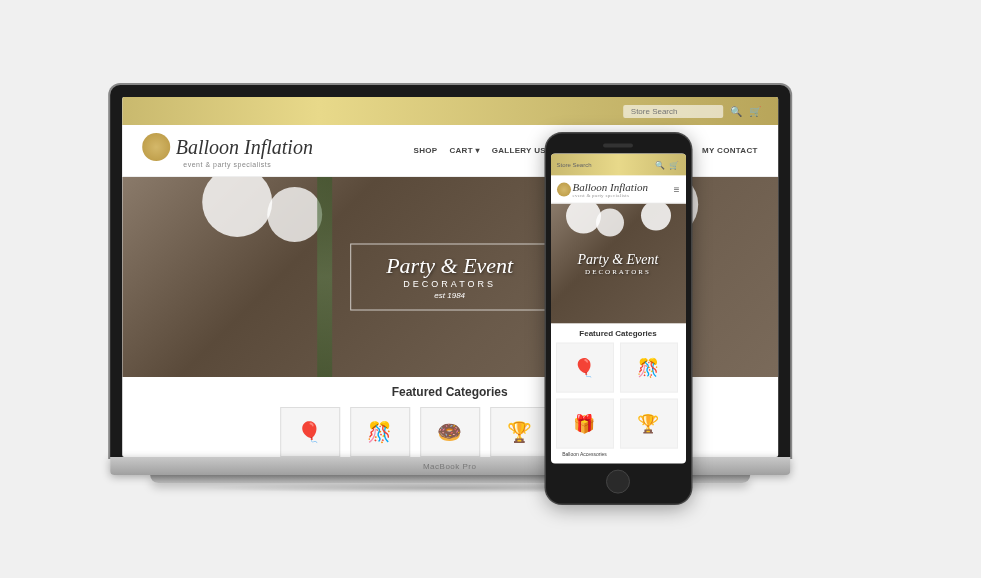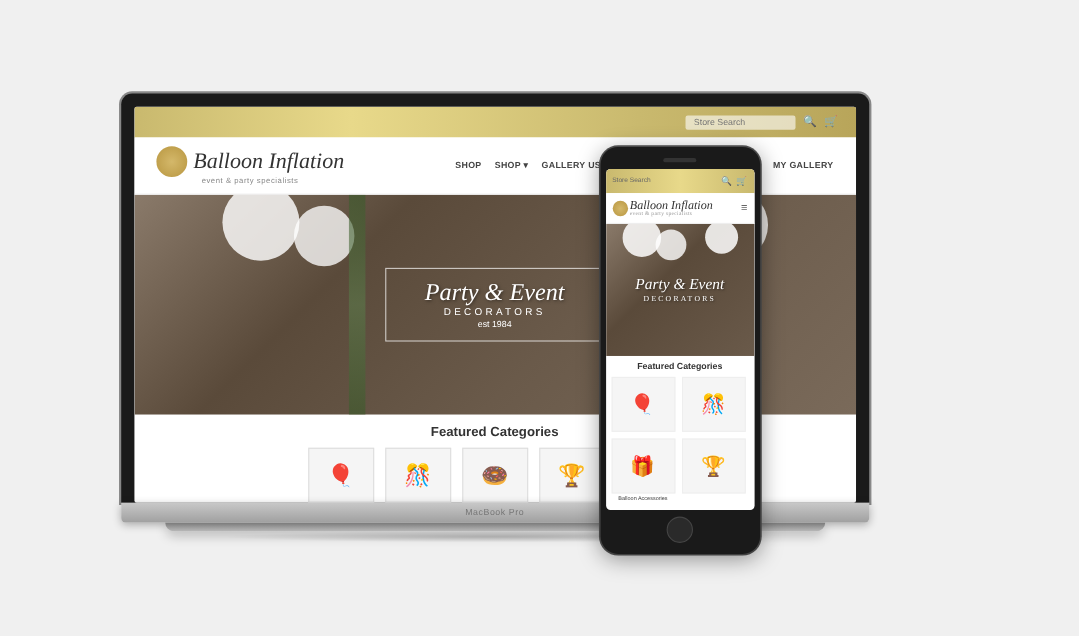--- a/index.html
+++ b/index.html
@@ -192,20 +192,21 @@
     .hero-text-sub {
       font-size: 9px;
       color: #fff;
       letter-spacing: 3px;
       text-transform: uppercase;
       margin-top: 2px;
     }
     .hero-text-est {
       font-size: 8px;
       color: #fff;
+      font-style: italic;
       margin-top: 2px;
     }
 
     .site-featured-title {
       text-align: center;
       padding: 8px 0 4px;
       font-size: 12px;
       color: #333;
     }
     .site-featured-title span {
@@ -424,25 +425,25 @@
         <div class="site-header">
           <div class="site-logo">
             <div class="site-logo-main">
               <span class="site-logo-circle"></span>
               <span>Balloon Inflation</span>
             </div>
             <div class="site-logo-sub">event &amp; party specialists</div>
           </div>
           <nav class="site-nav">
             <span class="site-nav-item">SHOP</span>
-            <span class="site-nav-item">SHOP ▾</span>
+            <span class="site-nav-item">CART ▾</span>
             <span class="site-nav-item">GALLERY US</span>
             <span class="site-nav-item">INSPIRATION GALLERY</span>
             <span class="site-nav-item">CART</span>
-            <span class="site-nav-item">MY GALLERY</span>
+            <span class="site-nav-item">MY CONTACT</span>
           </nav>
         </div>
 
         <div class="site-hero">
           <div class="site-hero-bg">
 
             <div class="hero-balloon" style="width:70px;height:70px;top:-10px;left:80px;opacity:0.9;"></div>
             <div class="hero-balloon" style="width:55px;height:55px;top:10px;left:145px;opacity:0.85;"></div>
             <div class="hero-balloon" style="width:65px;height:65px;top:-5px;right:80px;opacity:0.9;"></div>
             <div class="hero-balloon" style="width:50px;height:50px;top:20px;right:140px;opacity:0.8;"></div>

